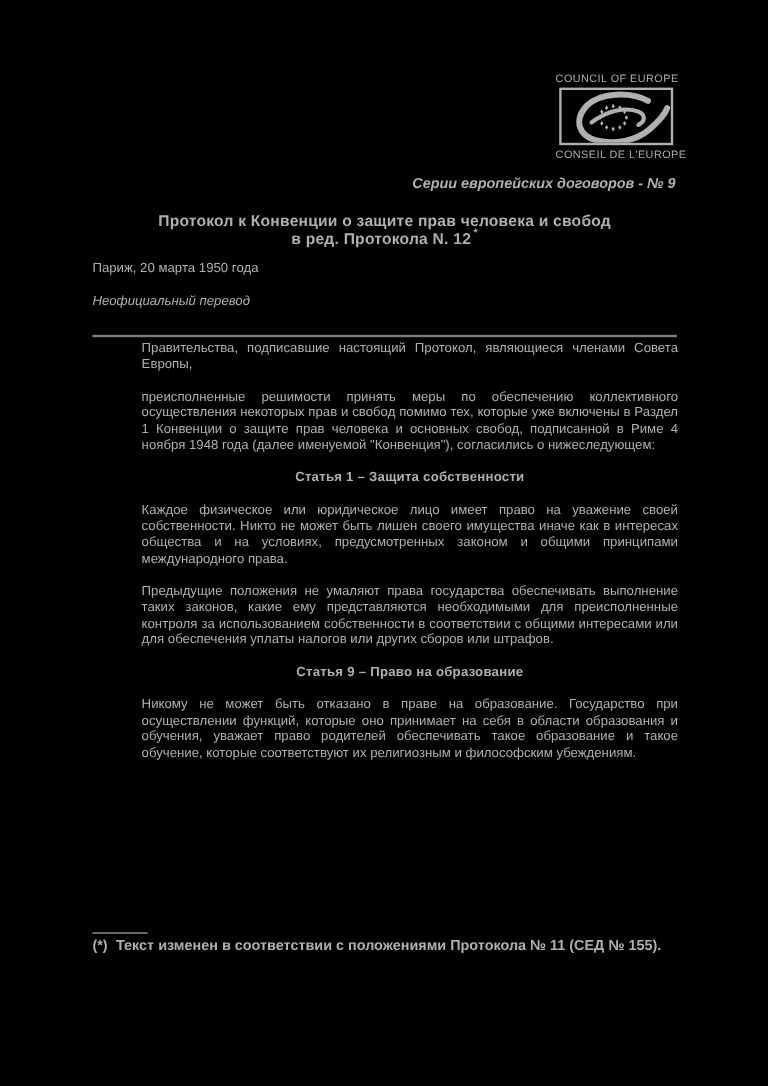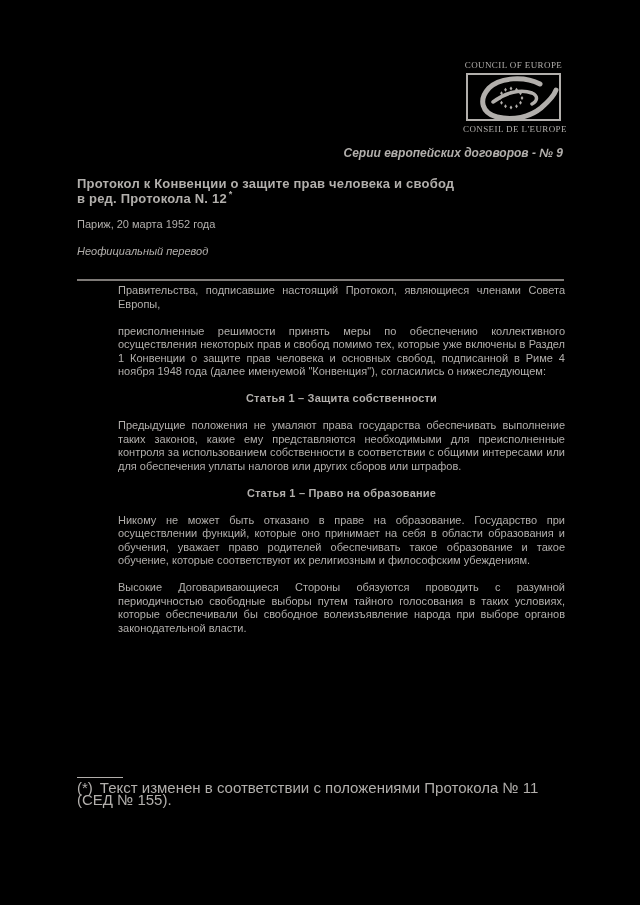--- a/index.html
+++ b/index.html
@@ -18,21 +18,21 @@
     overflow:hidden;
   }
   .page{position:relative;width:640px;height:905px;}
 
   
   .logo-block{
     position:absolute;top:60px;right:76px;width:101px;
     text-align:center;
   }
   .logo-caption{
-    font-family:Liberation Serif, serif;
+    font-family:Liberation Sans, sans-serif;
     font-size:9px;letter-spacing:0.4px;white-space:nowrap;
     color:var(--text);
   }
   .logo-box{
     width:95px;height:48px;margin:3px auto 3px auto;
     border:2px solid var(--text);
   }
   .logo-box svg{display:block;width:100%;height:100%;}
 
   
@@ -40,20 +40,21 @@
     position:absolute;top:146px;right:77px;
     font-size:12px;font-weight:bold;font-style:italic;
     white-space:nowrap;
   }
 
   
   .doc-title{
     position:absolute;top:167px;left:77px;width:487px;
     font-size:13px;font-weight:bold;line-height:15px;
     letter-spacing:0.2px;
+    text-align:center;
   }
   .doc-title sup{font-size:9px;vertical-align:super;line-height:0;margin-left:2px;}
 
   .place-date{
     position:absolute;top:218px;left:77px;
     font-size:11px;
   }
   .translation-note{
     position:absolute;top:245px;left:77px;
     font-size:11px;font-style:italic;text-align:right;
@@ -72,21 +73,21 @@
   }
   .doc-body p{margin:0 0 13.5px 0;}
   .doc-body h2{
     font-size:11px;line-height:13.5px;font-weight:bold;
     margin:0 0 13.5px 0;text-align:center;letter-spacing:0.2px;
   }
 
   
   .footnote-block{
     position:absolute;top:777px;left:77px;width:487px;
-    font-size:15px;line-height:12px;
+    font-size:12px;line-height:12px;font-weight:bold;
   }
   .footnote-rule{width:46px;height:1px;background:var(--text);margin-bottom:4px;}
   .footnote-marker{display:inline-block;margin-right:7px;}
 </style>
 </head>
 <body>
 
 <div class="page">
 
   <div class="logo-block">
@@ -116,36 +117,36 @@
     <div class="logo-caption">CONSEIL DE L'EUROPE</div>
   </div>
 
   <div class="series">Серии европейских договоров - № 9</div>
 
   <h1 class="doc-title">
     <span>Протокол к Конвенции о защите прав человека и свобод</span><br>
     <span>в ред. Протокола N. 12</span><sup>*</sup>
   </h1>
 
-  <div class="place-date">Париж, 20 марта 1952 года</div>
+  <div class="place-date">Париж, 20 марта 1950 года</div>
   <div class="translation-note">Неофициальный перевод</div>
 
   <div class="rule"></div>
 
   <main class="doc-body">
     <p>Правительства, подписавшие настоящий Протокол, являющиеся членами Совета Европы,</p>
     <p>преисполненные решимости принять меры по обеспечению коллективного осуществления некоторых прав и свобод помимо тех, которые уже включены в Раздел 1 Конвенции о защите прав человека и основных свобод, подписанной в Риме 4 ноября 1948 года (далее именуемой "Конвенция"), согласились о нижеследующем:</p>
 
     <h2>Статья 1 – Защита собственности</h2>
+    <p>Каждое физическое или юридическое лицо имеет право на уважение своей собственности. Никто не может быть лишен своего имущества иначе как в интересах общества и на условиях, предусмотренных законом и общими принципами международного права.</p>
     <p>Предыдущие положения не умаляют права государства обеспечивать выполнение таких законов, какие ему представляются необходимыми для преисполненные контроля за использованием собственности в соответствии с общими интересами или для обеспечения уплаты налогов или других сборов или штрафов.</p>
 
-    <h2>Статья 1 – Право на образование</h2>
+    <h2>Статья 9 – Право на образование</h2>
     <p>Никому не может быть отказано в праве на образование. Государство при осуществлении функций, которые оно принимает на себя в области образования и обучения, уважает право родителей обеспечивать такое образование и такое обучение, которые соответствуют их религиозным и философским убеждениям.</p>
 
-    <p>Высокие Договаривающиеся Стороны обязуются проводить с разумной периодичностью свободные выборы путем тайного голосования в таких условиях, которые обеспечивали бы свободное волеизъявление народа при выборе органов законодательной власти.</p>
   </main>
 
   <footer class="footnote-block">
     <div class="footnote-rule"></div>
     <div>
       <span class="footnote-marker">(*)</span><span>Текст изменен в соответствии с положениями Протокола № 11 (СЕД № 155).</span>
     </div>
   </footer>
 
 </div>

